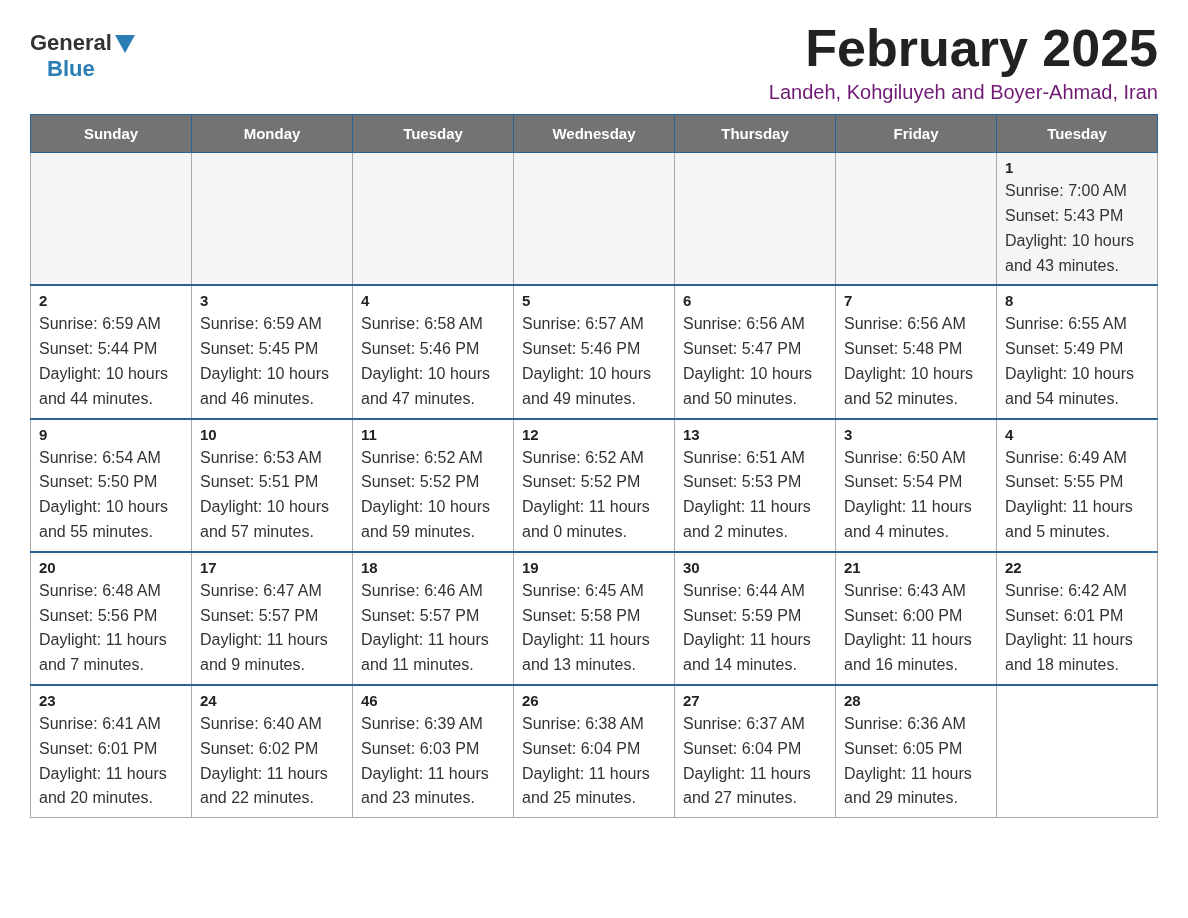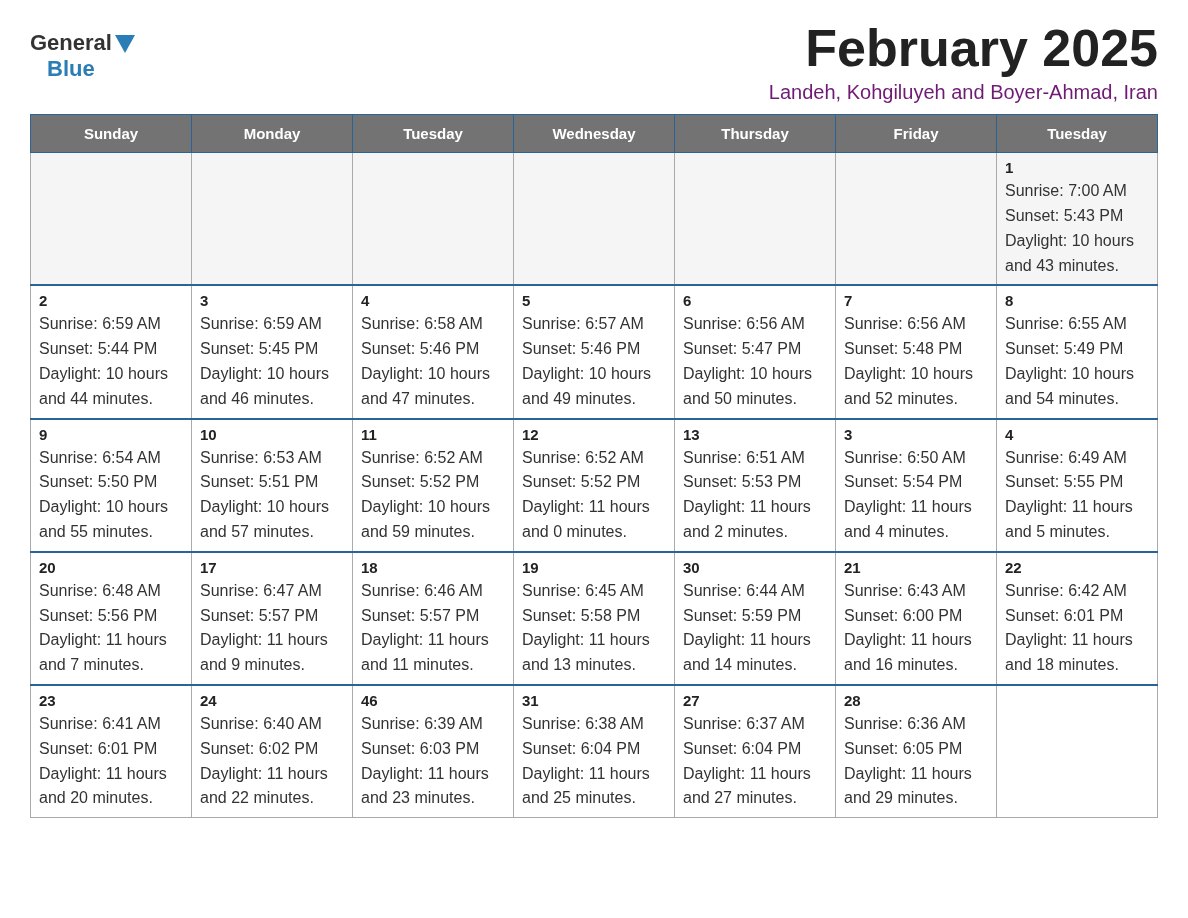--- a/index.html
+++ b/index.html
@@ -248,21 +248,21 @@
         </td>
         <td>
           <span class="day-number">24</span>
           <div class="day-info">Sunrise: 6:40 AM<br>Sunset: 6:02 PM<br>Daylight: 11 hours and 22 minutes.</div>
         </td>
         <td>
           <span class="day-number">46</span>
           <div class="day-info">Sunrise: 6:39 AM<br>Sunset: 6:03 PM<br>Daylight: 11 hours and 23 minutes.</div>
         </td>
         <td>
-          <span class="day-number">31</span>
+          <span class="day-number">26</span>
           <div class="day-info">Sunrise: 6:38 AM<br>Sunset: 6:04 PM<br>Daylight: 11 hours and 25 minutes.</div>
         </td>
         <td>
           <span class="day-number">27</span>
           <div class="day-info">Sunrise: 6:37 AM<br>Sunset: 6:04 PM<br>Daylight: 11 hours and 27 minutes.</div>
         </td>
         <td>
           <span class="day-number">28</span>
           <div class="day-info">Sunrise: 6:36 AM<br>Sunset: 6:05 PM<br>Daylight: 11 hours and 29 minutes.</div>
         </td>

